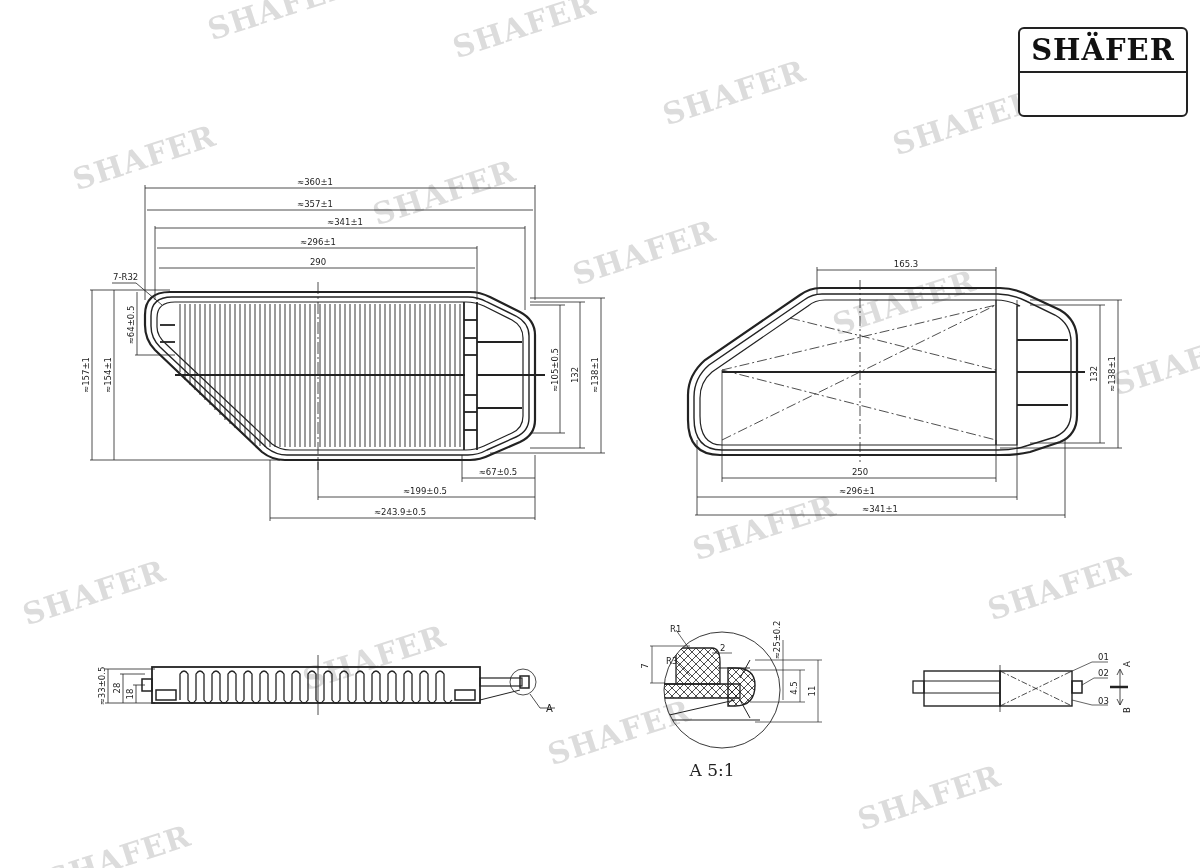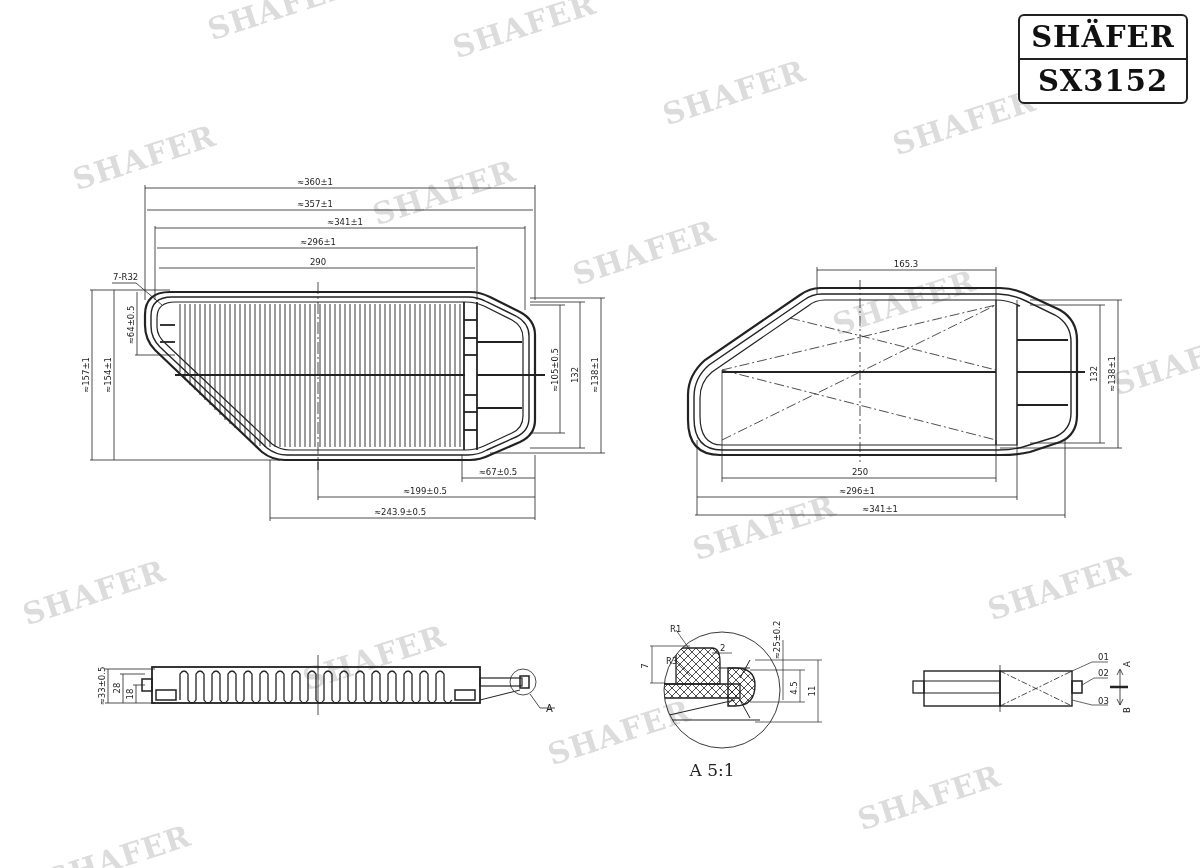--- a/index.html
+++ b/index.html
@@ -1,18 +1,18 @@
 <!DOCTYPE html>
 <html><head>
 <meta charset="utf-8">
 <style>
   html,body{margin:0;padding:0;background:#fff;}
   body{width:1200px;height:868px;position:relative;overflow:hidden;font-family:"DejaVu Sans",sans-serif;}
   .wm{position:absolute;font-family:"DejaVu Serif",serif;font-weight:bold;font-size:30px;color:#dcdcdc;transform:rotate(-18deg);letter-spacing:1px;white-space:nowrap;}
-  .brand{position:absolute;left:1018px;top:14px;width:166px;height:86px;border:2px solid #222;border-radius:6px;background:#fff;}
+  .brand{position:absolute;left:1018px;top:27px;width:166px;height:86px;border:2px solid #222;border-radius:6px;background:#fff;}
   .brand .row{height:42px;display:flex;align-items:center;justify-content:center;font-family:"DejaVu Serif",serif;font-weight:bold;font-size:29px;color:#111;letter-spacing:1px;}
   .brand .row.top{border-bottom:2px solid #222;}
   svg{position:absolute;left:0;top:0;}
   .dim{font-family:"DejaVu Sans",sans-serif;font-size:8.5px;fill:#222;}
   .lbl{font-family:"DejaVu Serif",serif;font-size:17px;fill:#222;}
 </style>
 </head>
 <body>
 
 <div class="wm" style="left:205px;top:-10px">SHAFER</div>
@@ -319,14 +319,13 @@
     <text class="dim" x="1098" y="660" stroke="none">01</text>
     <text class="dim" x="1098" y="676" stroke="none">02</text>
     <text class="dim" x="1098" y="704" stroke="none">03</text>
     <text class="dim" transform="translate(1130,664) rotate(-90)" text-anchor="middle" stroke="none">A</text>
     <text class="dim" transform="translate(1130,710) rotate(-90)" text-anchor="middle" stroke="none">B</text>
   </g>
 </svg>
 
 <div class="brand">
   <div class="row top">SHÄFER</div>
-  <div class="row">SX3152</div>
 </div>
 
 </body></html>

